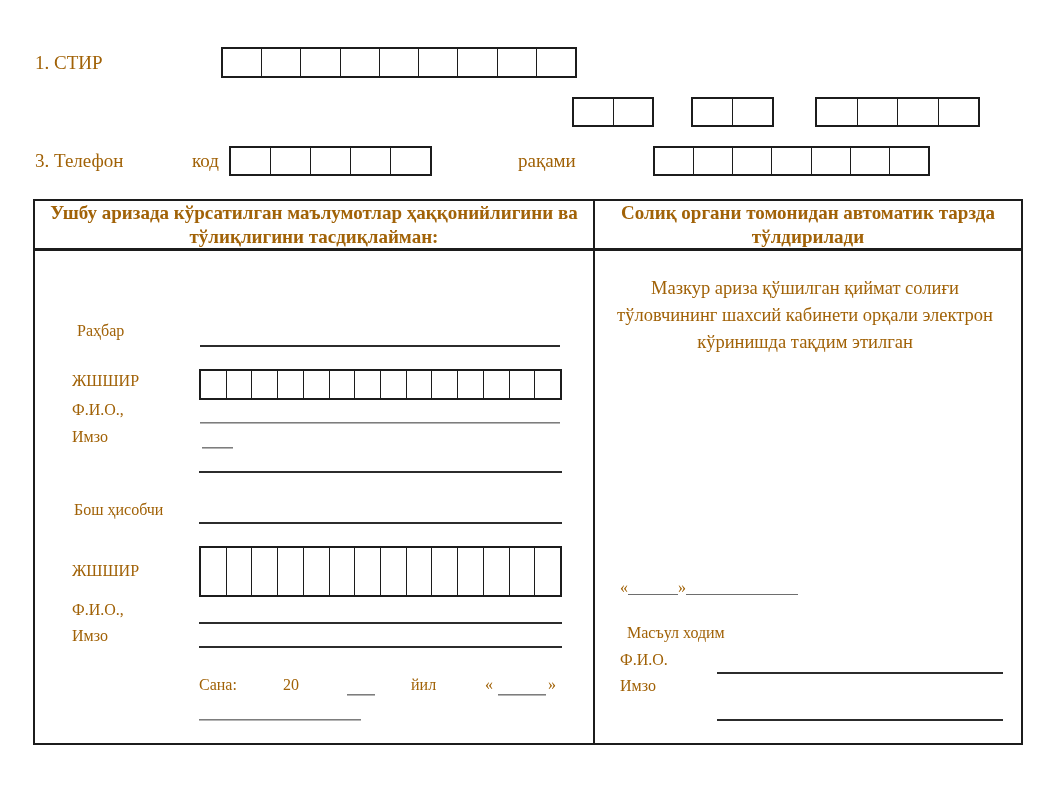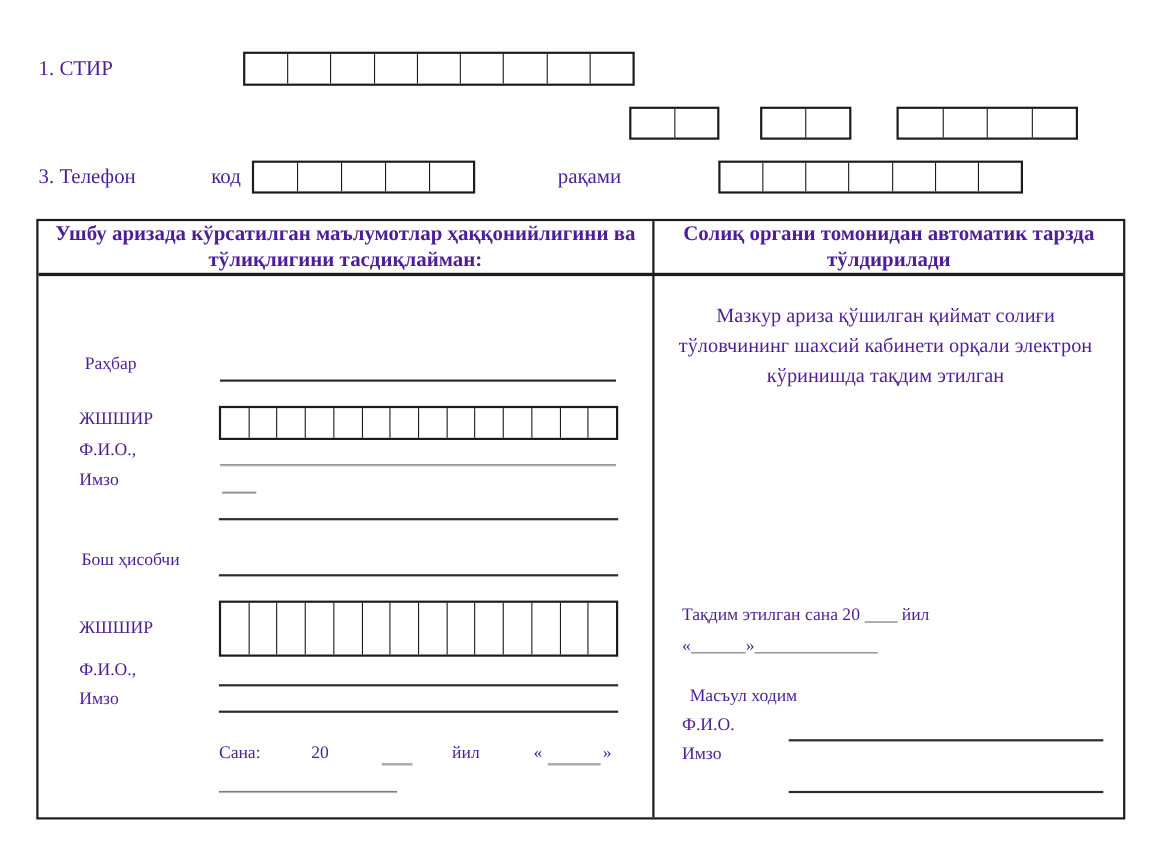--- a/index.html
+++ b/index.html
@@ -1,19 +1,19 @@
 <!DOCTYPE html>
 <html><head>
 <meta charset="utf-8">
 <style>
   * { margin:0; padding:0; box-sizing:border-box; }
   html,body { background:#ffffff; }
   .page {
     position:relative; width:1056px; height:785px; background:#ffffff;
-    font-family:"Liberation Serif", serif; color:#4c1d95; overflow:hidden;
+    font-family:"Liberation Serif", serif; color:#a16207; overflow:hidden;
   }
   .abs { position:absolute; }
   .lbl { font-size:19px; white-space:nowrap; }
   .lbl-sm { font-size:16px; white-space:nowrap; }
   .boxes { display:flex; border:2px solid #1c1c1c; background:#fff; }
   .boxes .cell { flex:1 1 0; border-right:1px solid #1c1c1c; }
   .boxes .cell:last-child { border-right:none; }
   .table {
     position:absolute; left:33px; top:199px; width:990px; height:546px;
     border:2px solid #1c1c1c; background:#fff;
@@ -66,21 +66,21 @@
 
   <span class="abs lbl" style="left:35px;top:150px">3. Телефон</span>
   <span class="abs lbl" style="left:192px;top:150px">код</span>
   <div class="abs boxes" style="left:229px;top:146px;width:203px;height:30px">
       <div class="cell"></div>
       <div class="cell"></div>
       <div class="cell"></div>
       <div class="cell"></div>
       <div class="cell"></div>
     </div>
-  <span class="abs lbl" style="left:507px;top:150px">рақами</span>
+  <span class="abs lbl" style="left:518px;top:150px">рақами</span>
   <div class="abs boxes" style="left:653px;top:146px;width:277px;height:30px">
       <div class="cell"></div>
       <div class="cell"></div>
       <div class="cell"></div>
       <div class="cell"></div>
       <div class="cell"></div>
       <div class="cell"></div>
       <div class="cell"></div>
     </div>
 
@@ -150,25 +150,20 @@
     <div class="abs line gray" style="left:312px;top:493px;width:28px"></div>
     <span class="abs lbl-sm" style="left:376px;top:475px">йил</span>
     <span class="abs lbl-sm" style="left:450px;top:475px">«</span>
     <div class="abs line gray" style="left:463px;top:493px;width:48px"></div>
     <span class="abs lbl-sm" style="left:513px;top:475px">»</span>
     <div class="abs line gray" style="left:164px;top:518px;width:162px"></div>
 
     <div class="note" style="left:568px;top:74px;width:404px">Мазкур ариза қўшилган қиймат солиғи тўловчининг шахсий кабинети орқали электрон кўринишда тақдим этилган</div>
 
 
-    <div class="abs lbl-sm nowrap" style="left:585px;top:350px">
-      <span>Тақдим этилган сана 20</span>
-      <span class="blank" style="width:30px"></span>
-      <span>йил</span>
-    </div>
     <div class="abs lbl-sm nowrap" style="left:585px;top:378px">
       <span>«</span><span class="blank" style="width:50px"></span><span>»</span><span class="blank" style="width:112px"></span>
     </div>
 
     <span class="abs lbl-sm" style="left:592px;top:423px">Масъул ходим</span>
     <span class="abs lbl-sm" style="left:585px;top:450px">Ф.И.О.</span>
     <div class="abs line" style="left:682px;top:471px;width:286px"></div>
     <span class="abs lbl-sm" style="left:585px;top:476px">Имзо</span>
     <div class="abs line" style="left:682px;top:518px;width:286px"></div>
   </div>

